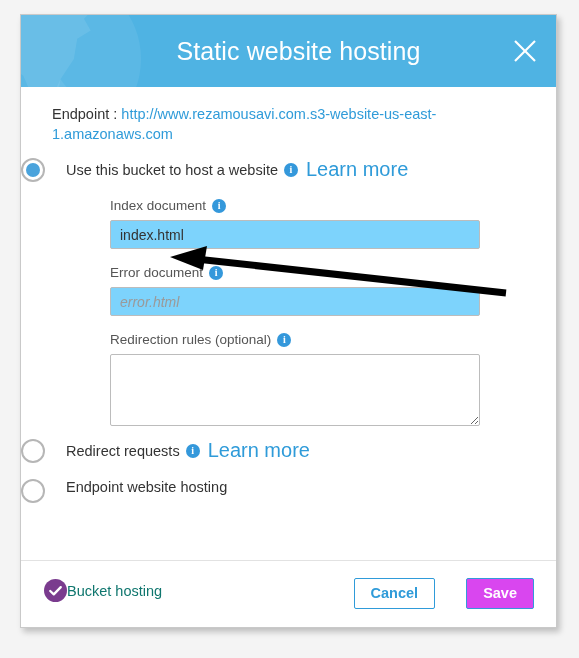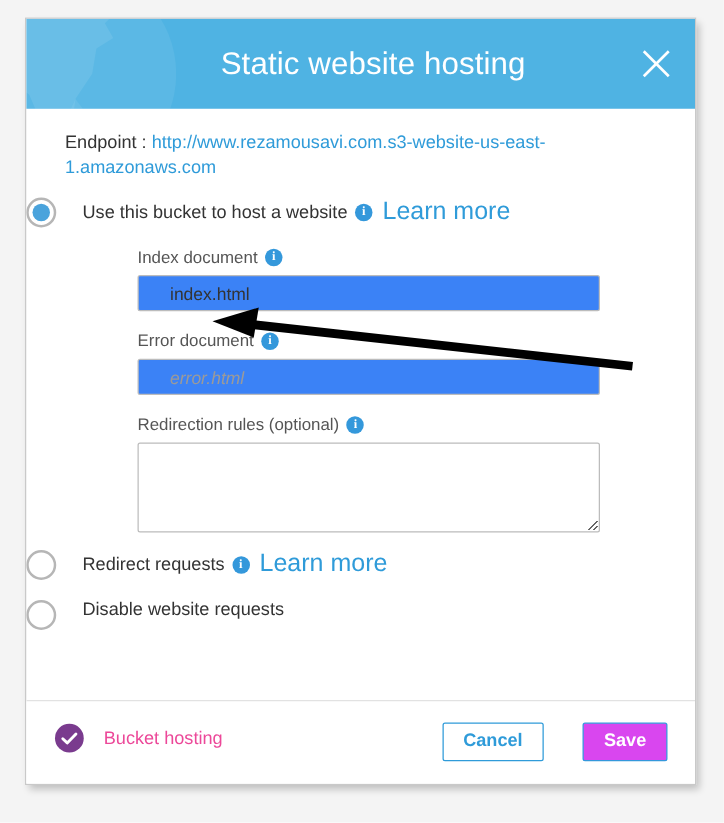--- a/index.html
+++ b/index.html
@@ -148,26 +148,26 @@
     display: flex;
     align-items: center;
     margin-bottom: 7px;
   }
   .txt-input {
     width: 370px;
     height: 29px;
     box-sizing: border-box;
     border: 1px solid #bcbcbc;
     border-radius: 2px;
-    padding: 0 25px;
+    padding: 0 9px;
     font-size: 14px;
     color: #333333;
     font-family: "Liberation Sans", sans-serif;
     outline: none;
-    background: #3b82f6;
+    background: #7dd3fc;
   }
   .txt-input::placeholder { color: #9a9a9a; font-style: italic; }
   .ta-input {
     width: 370px;
     height: 72px;
     box-sizing: border-box;
     border: 1px solid #bcbcbc;
     border-radius: 2px;
     padding: 6px 9px;
     font-size: 14px;
@@ -195,23 +195,22 @@
     align-items: center;
   }
   #check-circle {
     width: 23px; height: 23px;
     border-radius: 50%;
     background: #7a3b8e;
     position: relative;
     flex: 0 0 auto;
   }
   #bucket-label {
-    margin-left: 16px;
     font-size: 14.5px;
-    color: #ec4899;
+    color: #0f766e;
   }
   #footer-buttons {
     position: absolute;
     right: 22px;
     top: 17px;
     display: flex;
     gap: 31px;
   }
   .btn {
     height: 31px;
@@ -307,21 +306,21 @@
       <div class="opt-label">
         <span>Redirect requests</span>
         <span class="info">i</span>
         <a class="learn" href="#">Learn more</a>
       </div>
     </div>
 
     <div class="opt-row" style="margin-top:16px">
       <div class="radio"></div>
       <div class="opt-label">
-        <span>Disable website requests</span>
+        <span>Endpoint website hosting</span>
       </div>
     </div>
 
   </div>
 
   <div id="footer">
     <div id="bucket-badge">
       <div id="check-circle">
         <svg viewBox="0 0 24 24" width="23" height="23" style="position:absolute;left:0;top:0">
           <polyline points="6.5,12.5 10.2,16 17.5,8.5" fill="none" stroke="#ffffff" stroke-width="2.4" stroke-linecap="round" stroke-linejoin="round"></polyline>

